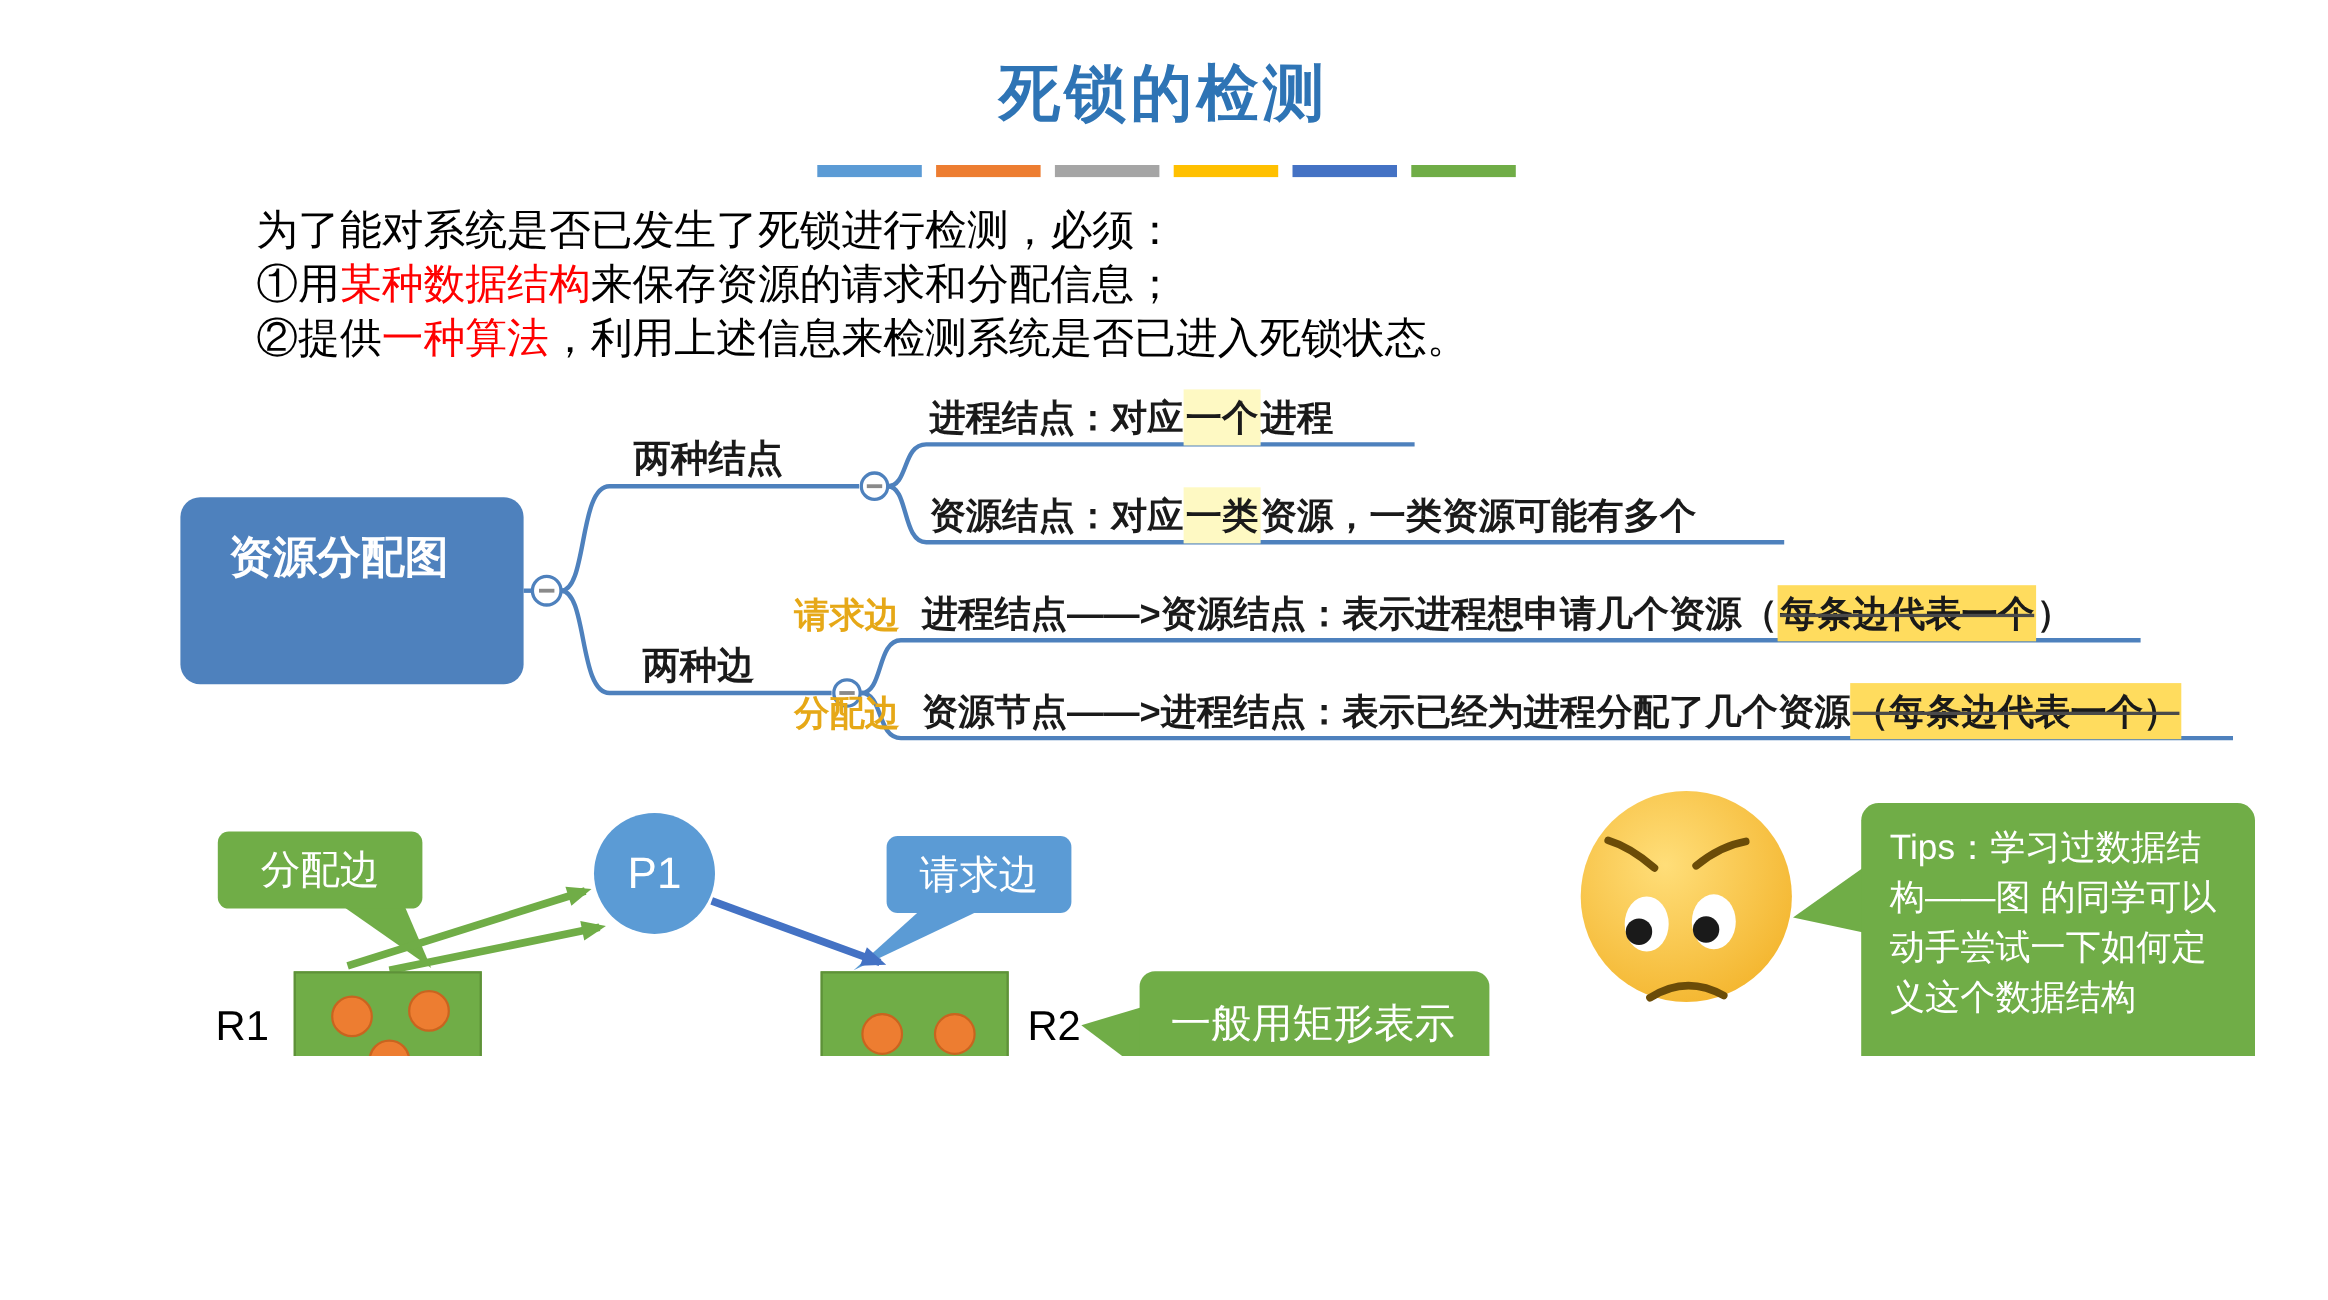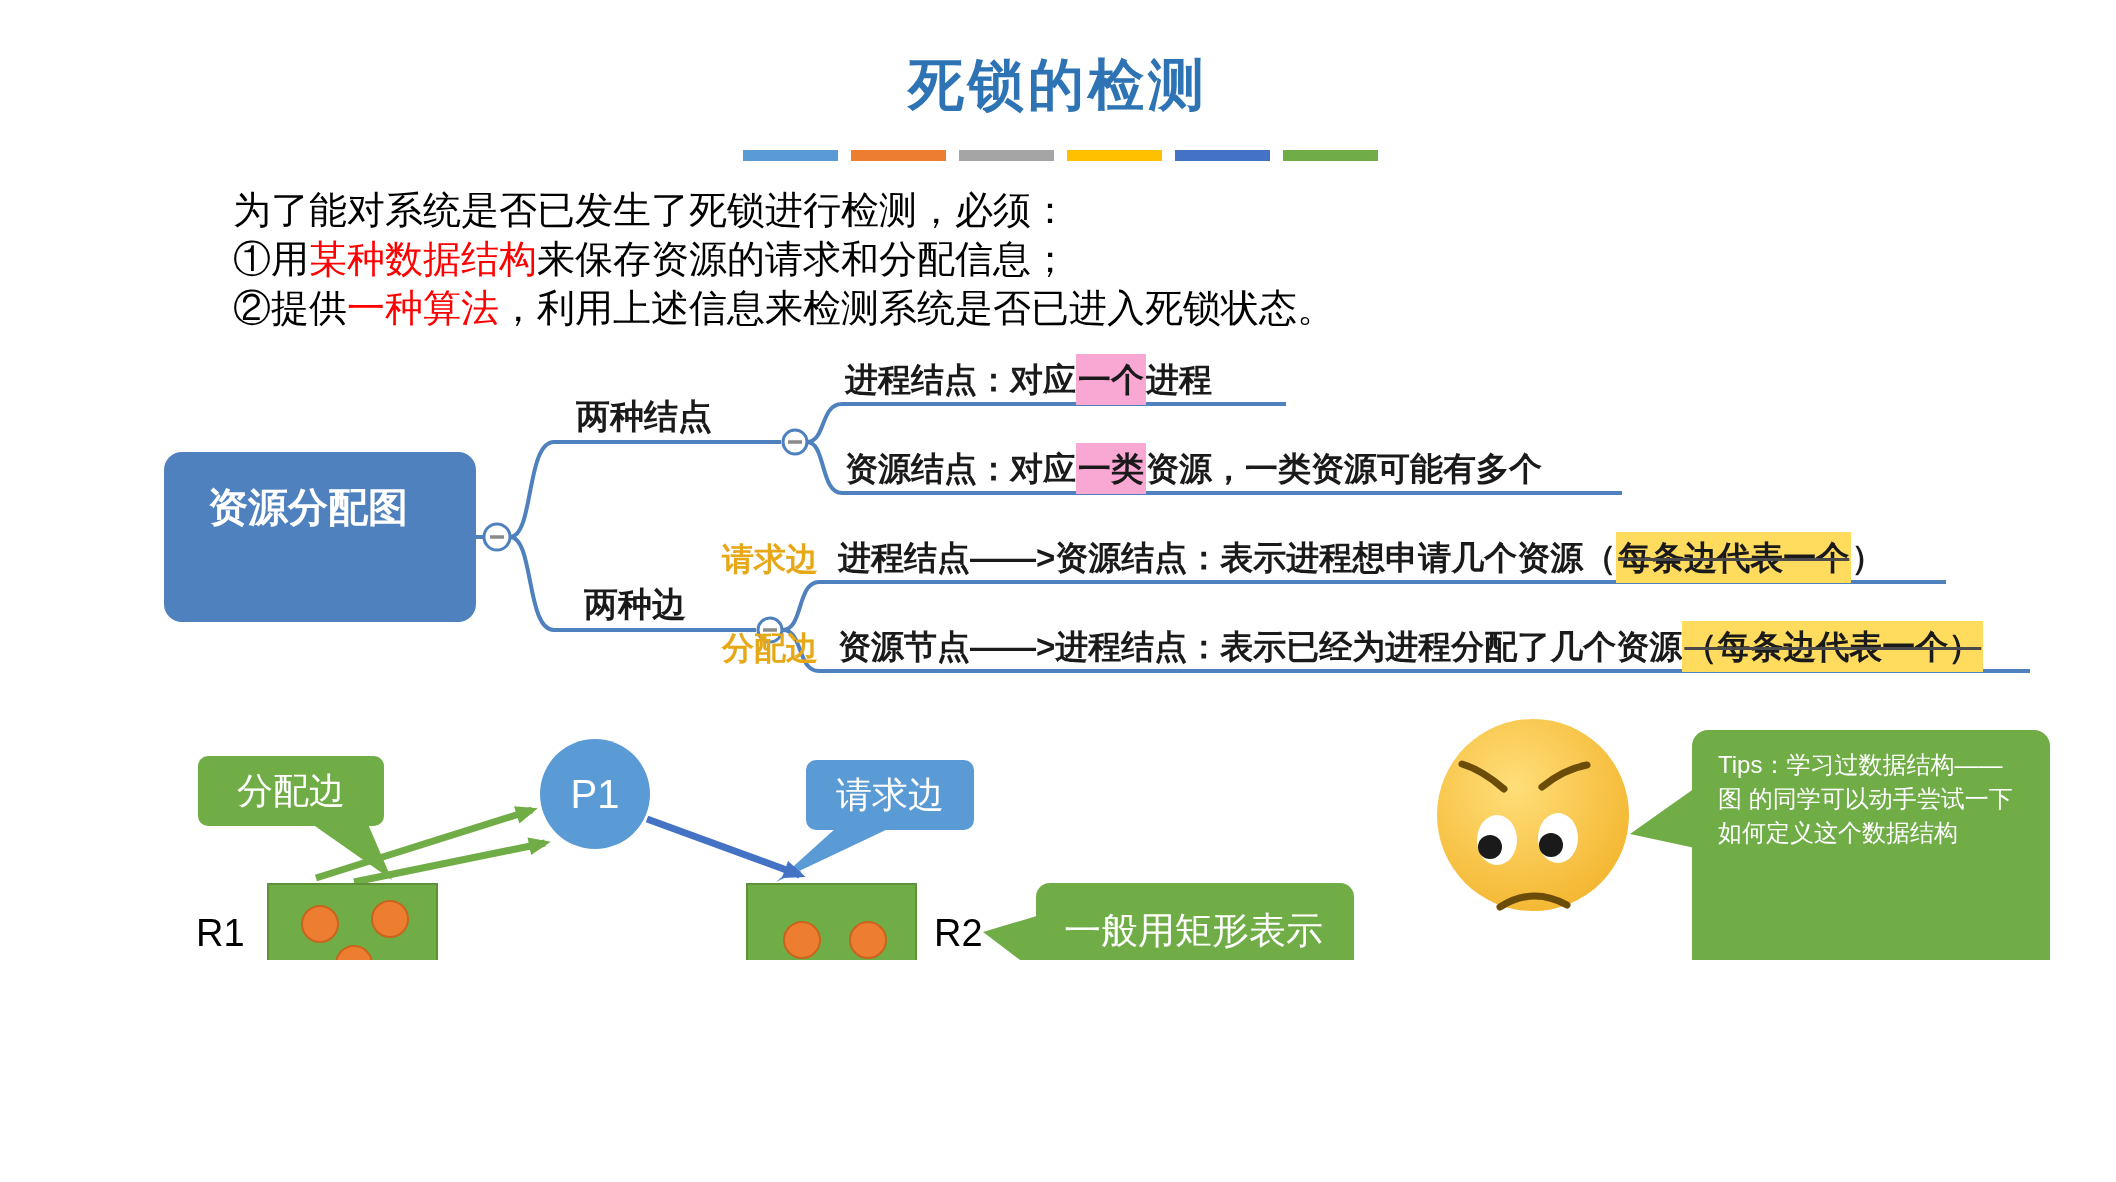--- a/index.html
+++ b/index.html
@@ -13,39 +13,39 @@
   .bar{width:95px;height:11px;}
   
   .intro{left:233px;top:186px;font-size:38px;line-height:49px;color:#000;
          font-family:"Liberation Serif","DejaVu Serif",serif;}
   .red{color:#FF0000;}
   
   .mm-root{left:164px;top:452px;width:312px;height:170px;background:#4E81BD;border-radius:18px;
            color:#fff;font-size:40px;font-weight:bold;line-height:1.45;padding:26px 0 0 44px;box-sizing:border-box;}
   .mm-branch{font-size:34px;font-weight:bold;color:#1a1a1a;white-space:nowrap;}
   .mm-text{font-size:33px;font-weight:bold;color:#1a1a1a;white-space:nowrap;}
-  .hl{background:#f9a8d4;padding:7px 2px;margin-top:28px;}
+  .hl{background:#fef9c3;padding:7px 2px;margin-top:28px;}
   .hl-strike{background:#FFDC5E;padding:7px 2px;text-decoration:line-through;
              text-decoration-thickness:3px;text-decoration-color:#4a4a4a;}
   .gold{font-size:32px;font-weight:bold;color:#E6A817;white-space:nowrap;}
   
   .bubble{border-radius:10px;color:#fff;font-size:36px;display:flex;align-items:center;
           justify-content:center;font-weight:normal;}
   .bub-green{background:#70AD47;}
   .bub-blue{background:#5B9BD5;}
   .pnode{width:110px;height:110px;border-radius:50%;background:#5B9BD5;color:#fff;
          display:flex;align-items:center;justify-content:center;font-size:40px;}
   .rrect{width:171px;height:110px;background:#70AD47;border:2px solid #5E9139;box-sizing:border-box;}
   .res-dot{position:absolute;width:38px;height:38px;border-radius:50%;background:#ED7D31;
            border:2px solid #C9641F;box-sizing:border-box;}
   .rlabel{font-size:38px;color:#000;}
   .note-bubble{left:1036px;top:883px;width:318px;height:262px;background:#70AD47;border-radius:14px;
                color:#fff;font-size:37px;line-height:1.42;padding:22px 28px;box-sizing:border-box;}
   .tips-bubble{left:1692px;top:730px;width:358px;height:284px;background:#70AD47;border-radius:16px;
-               color:#fff;font-size:24px;line-height:1.42;padding:18px 26px;box-sizing:border-box;}
+               color:#fff;font-size:32px;line-height:1.42;padding:18px 26px;box-sizing:border-box;}
   
   .brand{right:12px;top:1136px;font-size:42px;font-weight:bold;color:#E60012;white-space:nowrap;}
   .watermark{right:8px;top:1158px;font-size:24px;color:rgba(175,175,175,0.9);z-index:6;white-space:nowrap;}
   svg.overlay{position:absolute;left:0;top:0;pointer-events:none;}
 </style>
 </head>
 <body>
 
 <div id="canvas">
 

